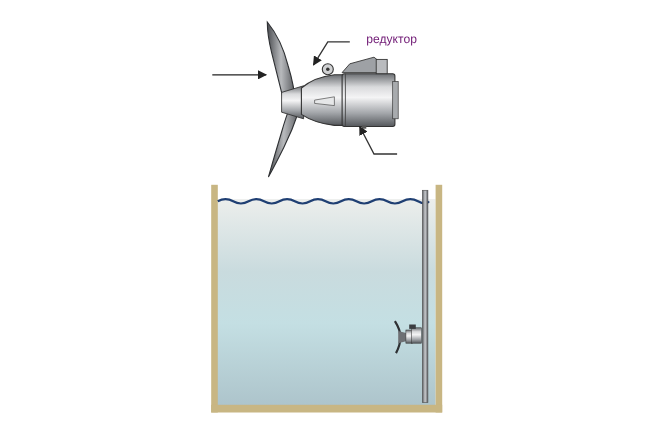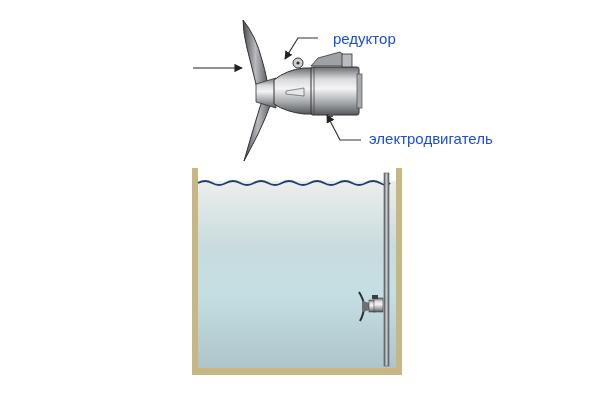--- a/index.html
+++ b/index.html
@@ -1,19 +1,19 @@
 <!DOCTYPE html>
 <html><head>
   <meta charset="utf-8">
   <style>
     html, body { margin: 0; padding: 0; background: #ffffff; }
     body { width: 600px; height: 407px; position: relative; overflow: hidden;
            font-family: "Liberation Sans", "DejaVu Sans", sans-serif; }
     .stage { position: absolute; left: 0; top: 0; width: 600px; height: 407px; }
-    .label { position: absolute; font-size: 15px; color: #1d4ed8; white-space: nowrap; line-height: 1; }
+    .label { position: absolute; font-size: 11px; color: #701a75; white-space: nowrap; line-height: 1; }
     #lbl-propeller { left: 100px; top: 62px; }
     #lbl-reductor { left: 333px; top: 31px; }
     #lbl-motor { left: 369px; top: 131px; }
     svg { position: absolute; left: 0; top: 0; }
   </style>
 </head>
 <body>
 
 <div class="stage">
 
@@ -87,14 +87,13 @@
     </g>
 
     <g>
       <line x1="193" y1="68" x2="242" y2="68" stroke="#222" stroke-width="1.2" marker-end="url(#arrowHead)"></line>
       <polyline points="318,38 298,38 285,59" fill="none" stroke="#333" stroke-width="1.2" marker-end="url(#arrowHead)"></polyline>
       <polyline points="361,140 340,140 327,115" fill="none" stroke="#333" stroke-width="1.2" marker-end="url(#arrowHead)"></polyline>
     </g>
   </svg>
 
   <div class="label" id="lbl-reductor">редуктор</div>
-  <div class="label" id="lbl-motor">электродвигатель</div>
 </div>
 
 </body></html>

